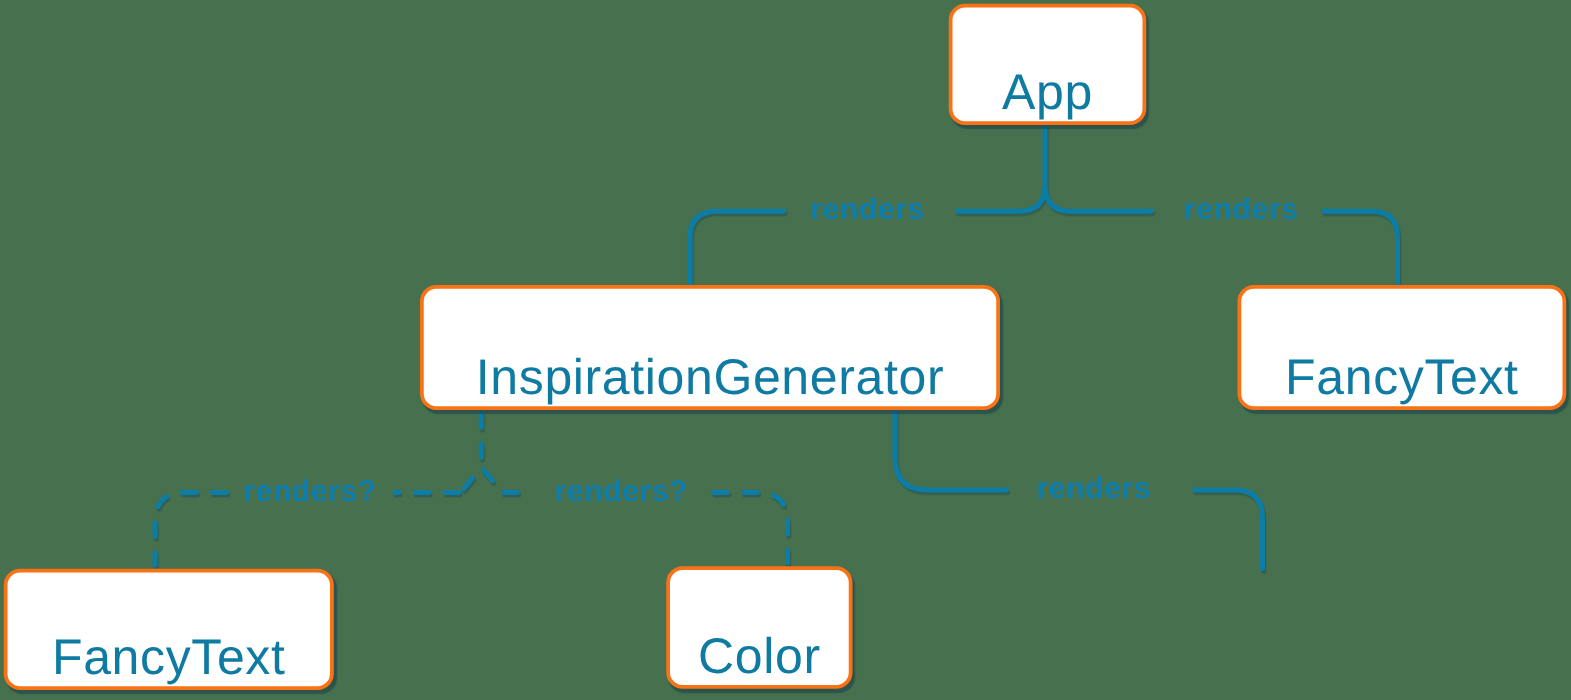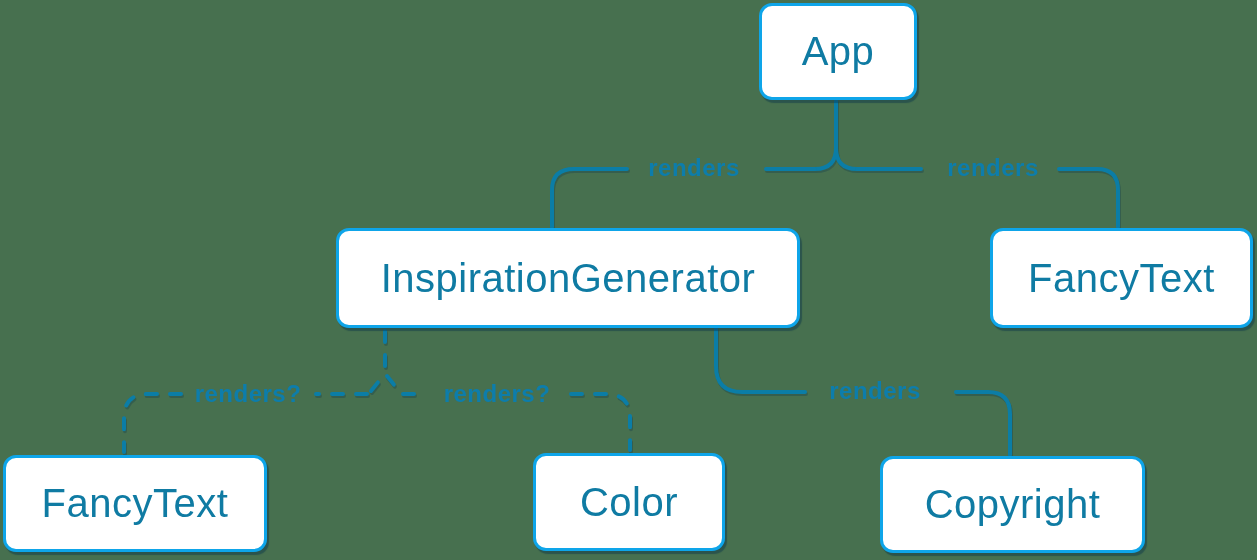--- a/index.html
+++ b/index.html
@@ -32,25 +32,25 @@
     stroke-width: 4;
     stroke-linecap: round;
   }
   svg.edges path.dashed {
     stroke-dasharray: 11 13;
   }
   .node {
     position: absolute;
     box-sizing: border-box;
     background: #ffffff;
-    border: 3px solid #0ea5e9;
+    border: 3px solid #f97316;
     border-radius: 13px;
     box-shadow: 2px 3px 1px rgba(8, 52, 74, 0.45);
     display: flex;
-    align-items: center;
+    align-items: flex-end;
     justify-content: center;
   }
   .node .node-label {
     color: #0f7ba3;
     font-size: 40px;
     font-weight: 500;
     letter-spacing: 0.5px;
     white-space: nowrap;
   }
   .edge-label {
@@ -60,21 +60,21 @@
     font-size: 24px;
     font-weight: 700;
     letter-spacing: 0.5px;
     white-space: nowrap;
   }
   
   #node-app            { left: 759px;  top: 3px;   width: 158px; height: 97px; }
   #node-inspiration    { left: 336px;  top: 228px; width: 464px; height: 100px; }
   #node-fancytext-top  { left: 990px;  top: 228px; width: 263px; height: 100px; }
   #node-fancytext-bot  { left: 3px;    top: 455px; width: 264px; height: 97px; }
-  #node-color          { left: 533px;  top: 453px; width: 192px; height: 98px; }
+  #node-color          { left: 533px;  top: 453px; width: 149px; height: 98px; }
   #node-copyright      { left: 880px;  top: 456px; width: 265px; height: 97px; }
   
   #edge-label-0 { left: 694px;  top: 168px; }
   #edge-label-1 { left: 993px;  top: 168px; }
   #edge-label-2 { left: 248px;  top: 394px; }
   #edge-label-3 { left: 497px;  top: 394px; }
   #edge-label-4 { left: 875px;  top: 391px; }
 </style>
 </head>
 <body>
@@ -107,23 +107,20 @@
   </div>
   <div class="node" id="node-fancytext-top">
     <span class="node-label">FancyText</span>
   </div>
   <div class="node" id="node-fancytext-bot">
     <span class="node-label">FancyText</span>
   </div>
   <div class="node" id="node-color">
     <span class="node-label">Color</span>
   </div>
-  <div class="node" id="node-copyright">
-    <span class="node-label">Copyright</span>
-  </div>
 
   <div class="edge-label" id="edge-label-0">renders</div>
   <div class="edge-label" id="edge-label-1">renders</div>
   <div class="edge-label" id="edge-label-2">renders?</div>
   <div class="edge-label" id="edge-label-3">renders?</div>
   <div class="edge-label" id="edge-label-4">renders</div>
 
 </div>
 
 </body></html>

